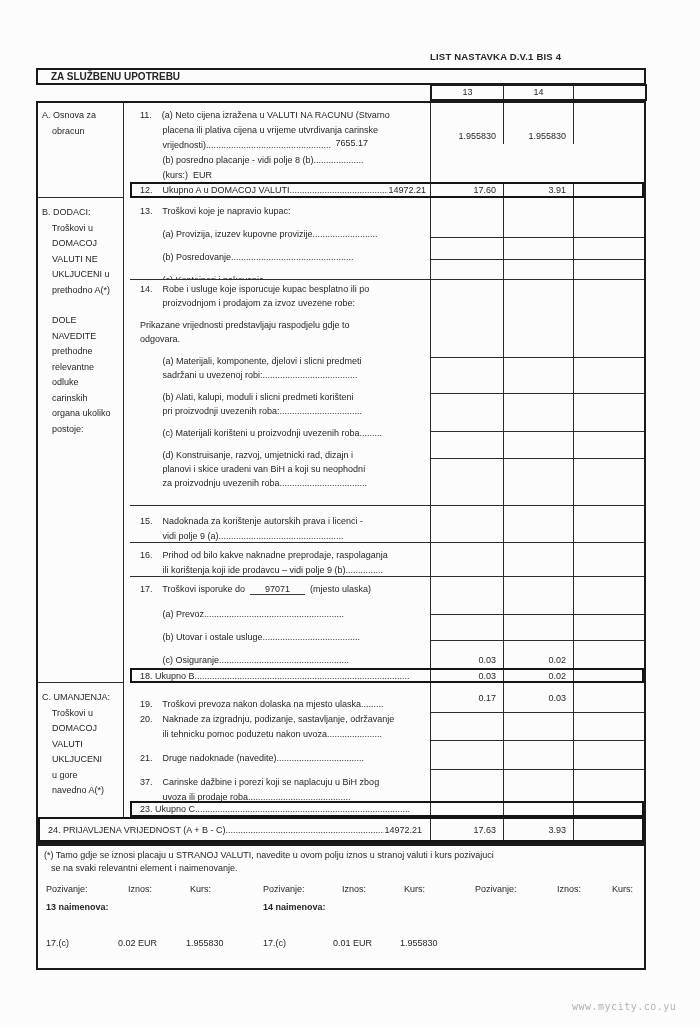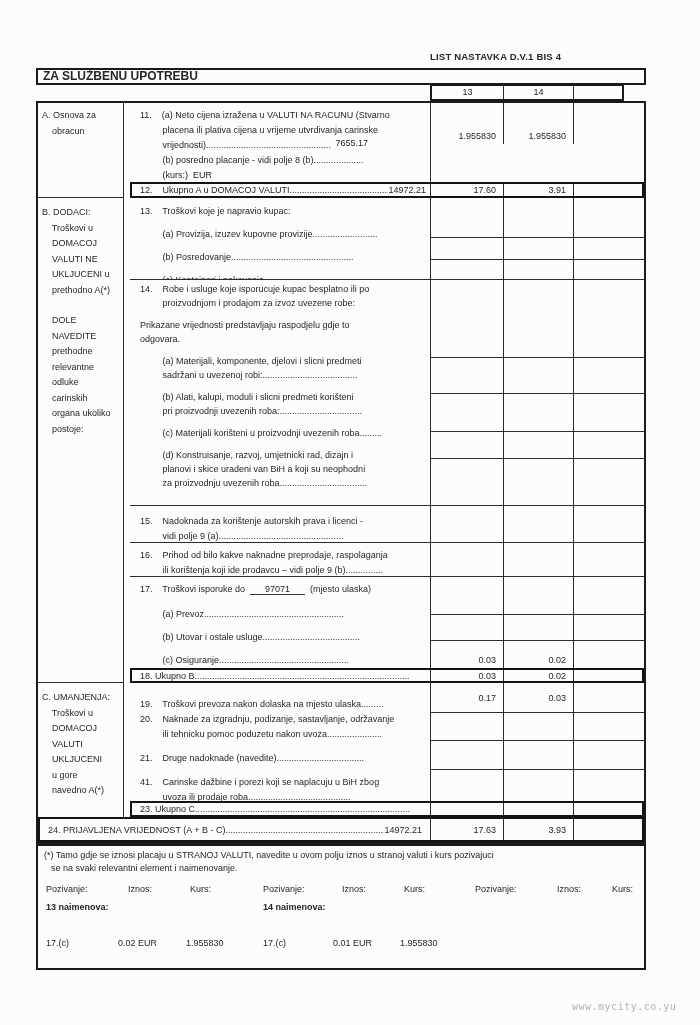--- a/index.html
+++ b/index.html
@@ -4,23 +4,23 @@
 <style>
   * { margin:0; padding:0; box-sizing:border-box; }
   html,body { width:700px; height:1025px; }
   body {
     position:relative; background:#fcfcfc; color:#262626;
     font-family:"Liberation Sans", sans-serif; font-size:9px; overflow:hidden;
   }
   .abs { position:absolute; }
   .b2  { border:2px solid #1a1a1a; }
   .title { font-weight:bold; font-size:9.5px; letter-spacing:.2px; }
-  .hdrbox { left:36px; top:68px; width:610px; height:17px; font-weight:bold; font-size:12px;
-            padding-left:5px; line-height:13px; }
-  .colhdr { left:430px; top:84px; width:194px; height:17px; display:flex; }
+  .hdrbox { left:36px; top:68px; width:610px; height:17px; font-weight:bold; font-size:10px;
+            padding-left:13px; line-height:13px; }
+  .colhdr { left:430px; top:84px; width:217px; height:17px; display:flex; }
   .colhdr div { text-align:center; line-height:12px; }
   .colhdr .h13 { width:71px; }
   .colhdr .h14 { width:70px; border-left:1px solid #2b2b2b; }
   .colhdr .he  { flex:1; border-left:1px solid #2b2b2b; }
 
   #tbl { left:36px; top:101px; width:610px; height:743px; }
 
   .lab { left:0; width:86px; border-right:1px solid #2b2b2b; padding-left:4px; overflow:hidden; }
   .lab.bb { border-bottom:1px solid #2b2b2b; }
   .desc { left:92px; width:300px; padding-left:10px; overflow:hidden; position:absolute; }
@@ -174,21 +174,21 @@
       </div>
   </div>
   <div class="abs desc" style="top:580px; height:118px; padding-top:14px;">
     <div class="lines15">
         <div>19.    Troškovi prevoza nakon dolaska na mjesto ulaska.........</div>
         <div>20.    Naknade za izgradnju, podizanje, sastavljanje, održavanje</div>
         <div>         ili tehnicku pomoc poduzetu nakon uvoza......................</div>
         <div></div>
         <div>21.    Druge nadoknade (navedite)...................................</div>
         <div></div>
-        <div>41.    Carinske dažbine i porezi koji se naplacuju u BiH zbog</div>
+        <div>37.    Carinske dažbine i porezi koji se naplacuju u BiH zbog</div>
         <div>         uvoza ili prodaje roba.........................................</div>
       </div>
   </div>
 
   <div class="abs vcont" style="top:0; height:79px;">
     <div class="vrow" style="height:41px;">
       <div class="vc c13 vbot">1.955830</div>
       <div class="vc c14 vbot">1.955830</div>
       <div class="vc ce"></div>
     </div>

